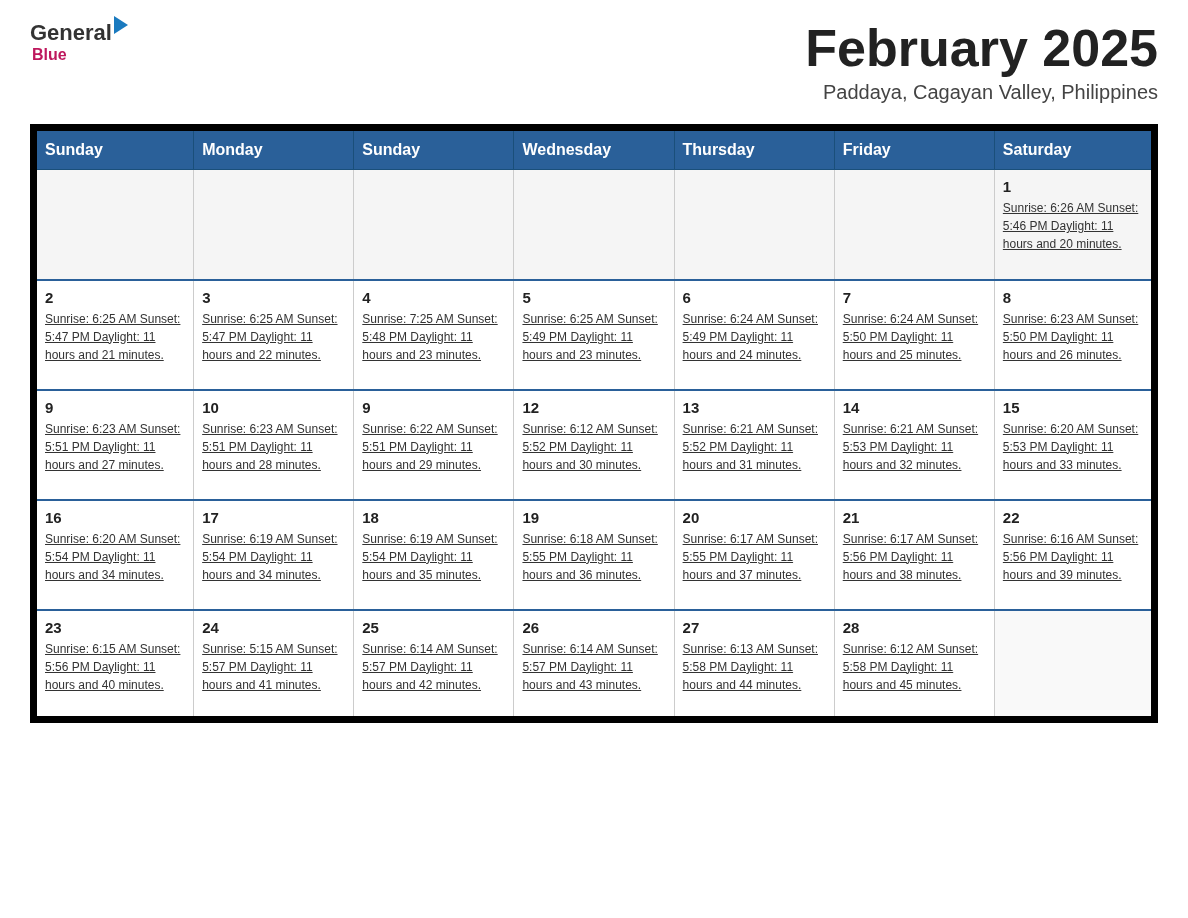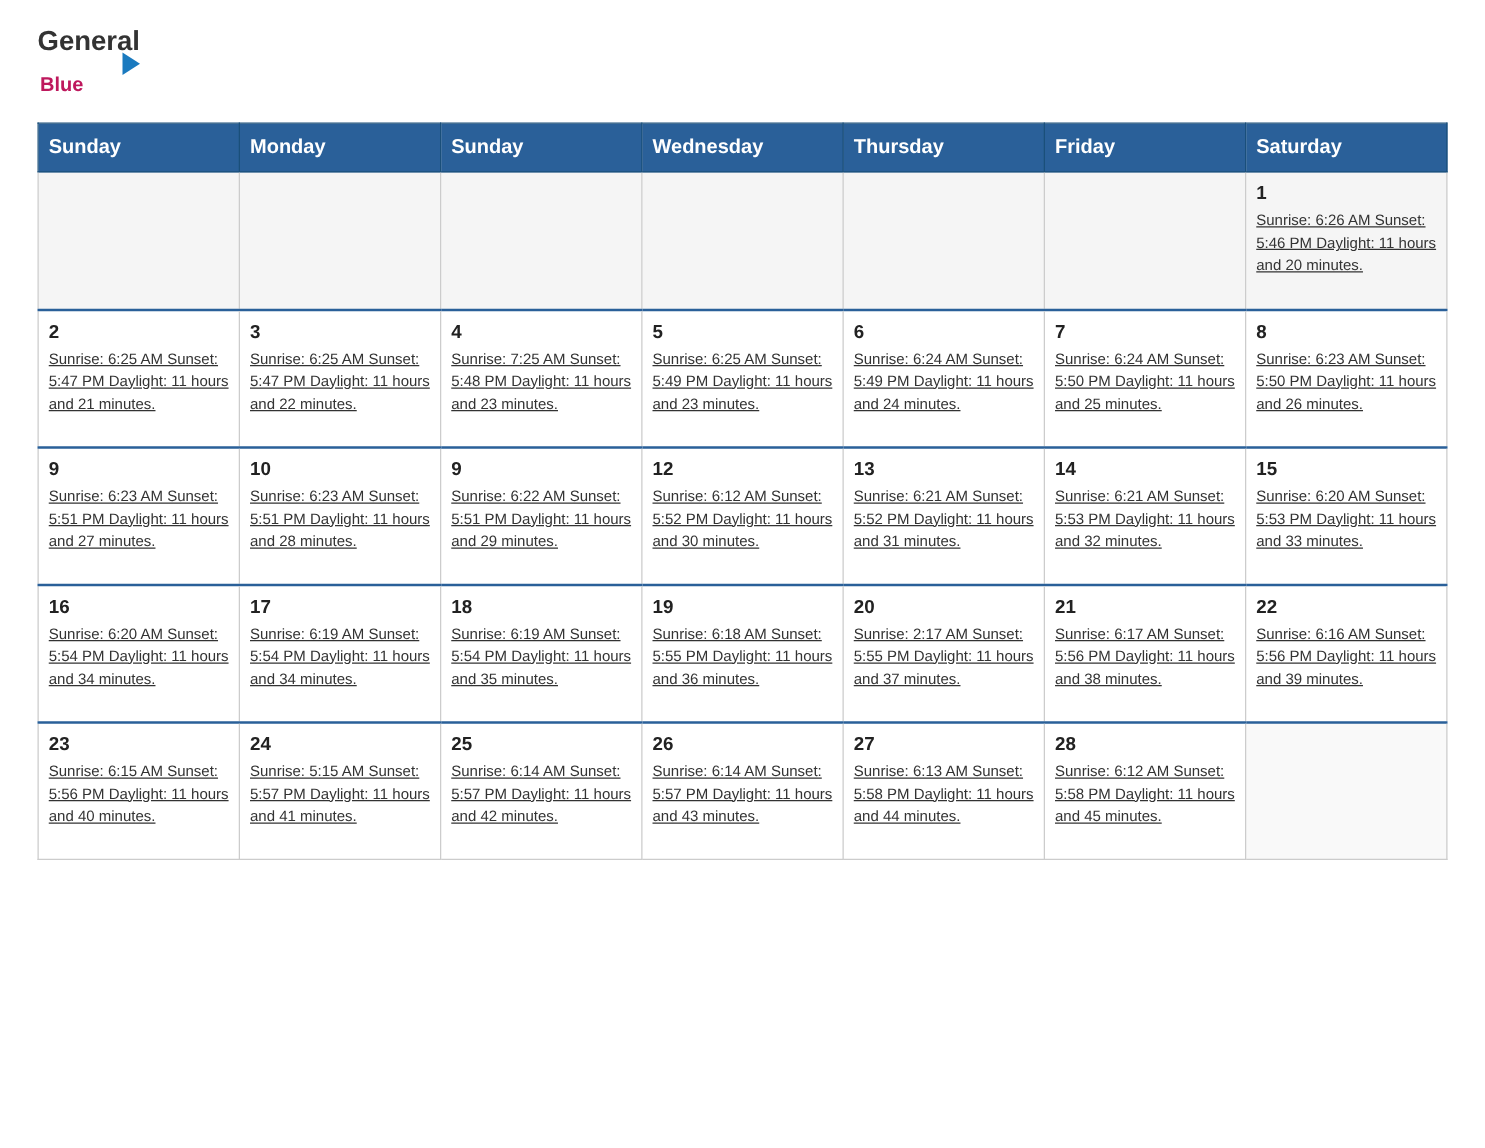--- a/index.html
+++ b/index.html
@@ -22,22 +22,21 @@
       font-weight: bold;
       color: #333;
     }
     .logo-wrapper {
       display: flex;
       flex-direction: column;
       align-items: flex-start;
     }
     .logo-line1 {
       display: flex;
-      align-items: flex-end;
-      flex-direction: column;
+      align-items: flex-start;
     }
     .logo-line2 {
       font-size: 16px;
       font-weight: bold;
       color: #be185d;
       margin-left: 2px;
     }
     .title-section {
       text-align: right;
     }
@@ -48,21 +47,21 @@
       line-height: 1.1;
     }
     .location-subtitle {
       font-size: 20px;
       color: #444;
       margin-top: 4px;
     }
     .calendar-table {
       width: 100%;
       border-collapse: collapse;
-      border: 1px solid #000000;
+      border: 7px solid #000000;
       padding-left: 44px;
     }
     .calendar-table th {
       background-color: #2a6099;
       color: #fff;
       padding: 10px 8px;
       font-size: 16px;
       font-weight: bold;
       text-align: left;
       border: 1px solid #1a4f7a;
@@ -100,20 +99,24 @@
 </head>
 <body>
 
 <div class="header-section">
   <div class="logo-wrapper">
     <div class="logo-line1">
       <span class="logo-text-general">General</span>
       <span style="display:inline-block; width:0; height:0; border-left:14px solid #1a7abf; border-top:9px solid transparent; border-bottom:9px solid transparent; margin-left:2px; vertical-align:middle; margin-top:-4px;"></span>
     </div>
     <div class="logo-line2">Blue</div>
+  </div>
+  <div class="title-section">
+    <div class="month-year-title">February 2025</div>
+    <div class="location-subtitle">Paddaya, Cagayan Valley, Philippines</div>
   </div>
 </div>
 
 <table class="calendar-table">
   <thead>
     <tr>
       <th>Sunday</th>
       <th>Monday</th>
       <th>Sunday</th>
       <th>Wednesday</th>
@@ -245,21 +248,21 @@
 Daylight: 11 hours and 35 minutes.</div>
         </td>
         <td>
           <div class="day-number">19</div>
           <div class="day-info">Sunrise: 6:18 AM
 Sunset: 5:55 PM
 Daylight: 11 hours and 36 minutes.</div>
         </td>
         <td>
           <div class="day-number">20</div>
-          <div class="day-info">Sunrise: 2:17 AM
+          <div class="day-info">Sunrise: 6:17 AM
 Sunset: 5:55 PM
 Daylight: 11 hours and 37 minutes.</div>
         </td>
         <td>
           <div class="day-number">21</div>
           <div class="day-info">Sunrise: 6:17 AM
 Sunset: 5:56 PM
 Daylight: 11 hours and 38 minutes.</div>
         </td>
         <td>

